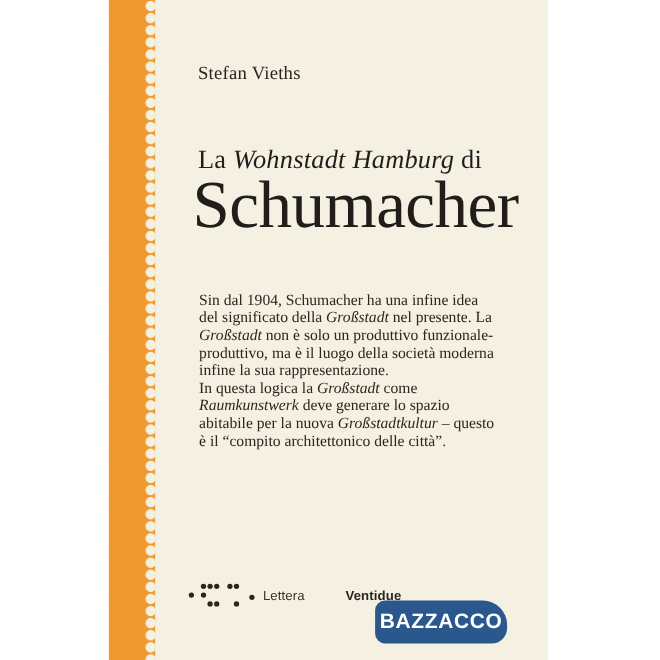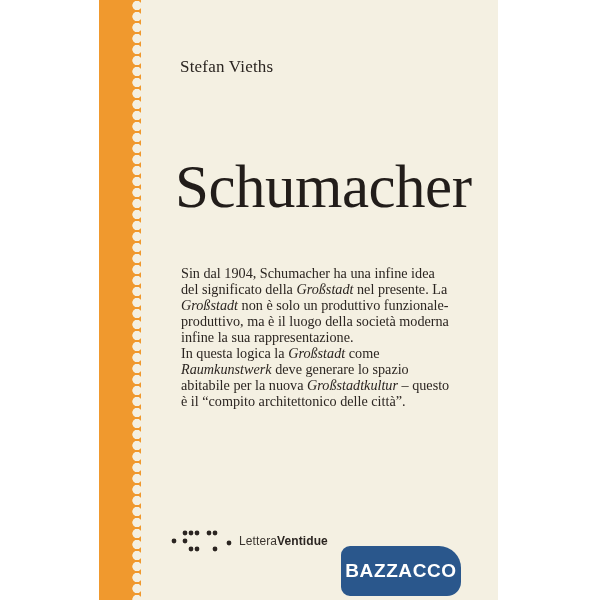--- a/index.html
+++ b/index.html
@@ -41,42 +41,43 @@
     font-size:14.2px;line-height:16px;color:#2B2521;
   }
   .body-line{white-space:nowrap;}
   .dots-icon{position:absolute;left:71px;top:530px;}
   .publisher-name{
     position:absolute;left:140px;top:534px;
     font-family:"Liberation Sans", sans-serif;
     font-size:12px;line-height:14px;color:#3A342E;letter-spacing:0.1px;
     white-space:nowrap;
   }
-  .publisher-name .bold{font-weight:bold;color:#2B2521;}
+  .publisher-name .bold{font-weight:bold;color:#2B2521;margin-left:37px;}
   .badge{
-    position:absolute;left:242px;top:546px;width:120px;height:50px;
+    position:absolute;left:242px;top:546px;width:120px;height:39px;
     background:#2A578C;
     border-radius:9px 22px 14px 9px;
     display:flex;align-items:center;justify-content:center;
   }
   .badge-label{
     font-family:"Liberation Sans", sans-serif;
     font-weight:bold;font-size:19px;color:#ffffff;letter-spacing:0.6px;
   }
   i{font-style:italic;}
 </style>
 </head>
 <body>
 
 <div class="cover">
 
   <div class="strip"></div>
 
   <div class="author">Stefan Vieths</div>
 
+  <div class="title-line"><span>La </span><i>Wohnstadt Hamburg</i><span> di</span></div>
 
   <div class="title-main">Schumacher</div>
 
   <div class="body-text">
       <div class="body-line"><span>Sin dal 1904, Schumacher ha una infine idea</span></div>
       <div class="body-line"><span>del significato della </span><i>Großstadt</i><span> nel presente. La</span></div>
       <div class="body-line"><i>Großstadt</i><span> non è solo un produttivo funzionale-</span></div>
       <div class="body-line"><span>produttivo, ma è il luogo della società moderna</span></div>
       <div class="body-line"><span>infine la sua rappresentazione.</span></div>
       <div class="body-line"><span>In questa logica la </span><i>Großstadt</i><span> come</span></div>

